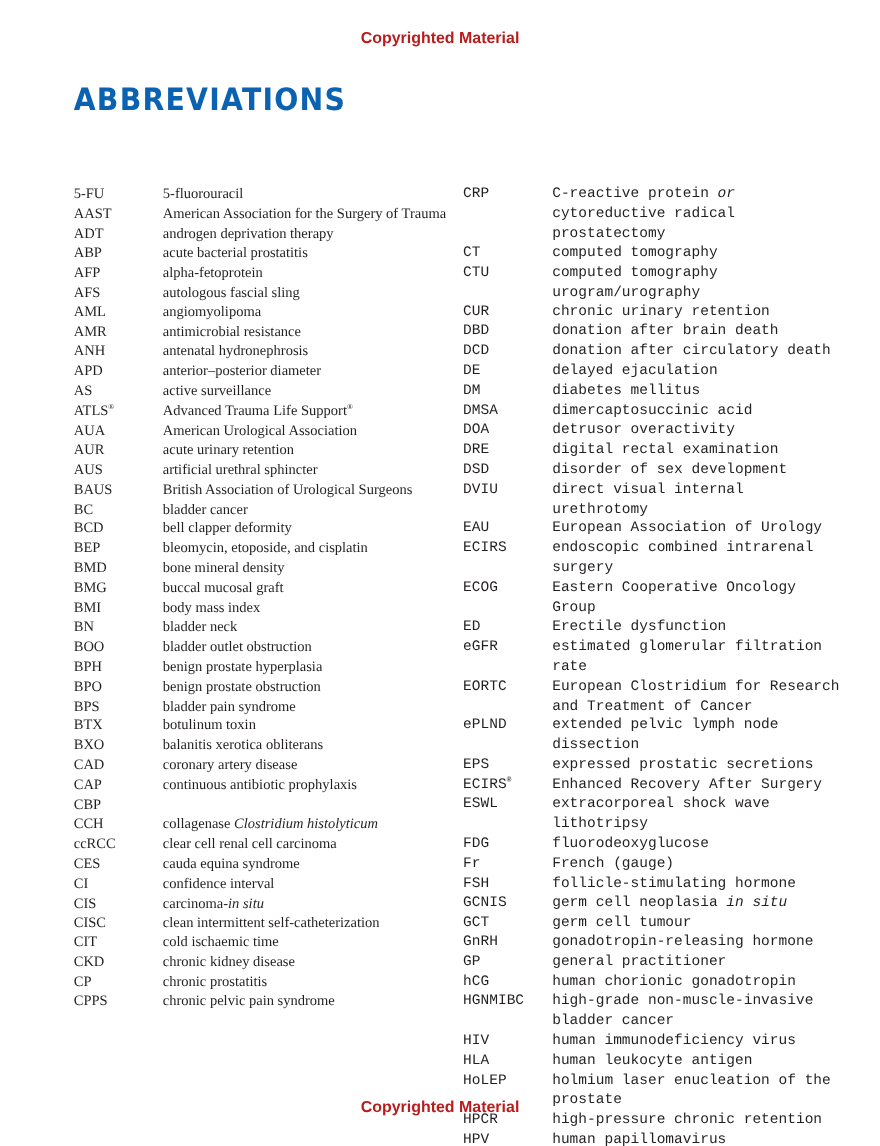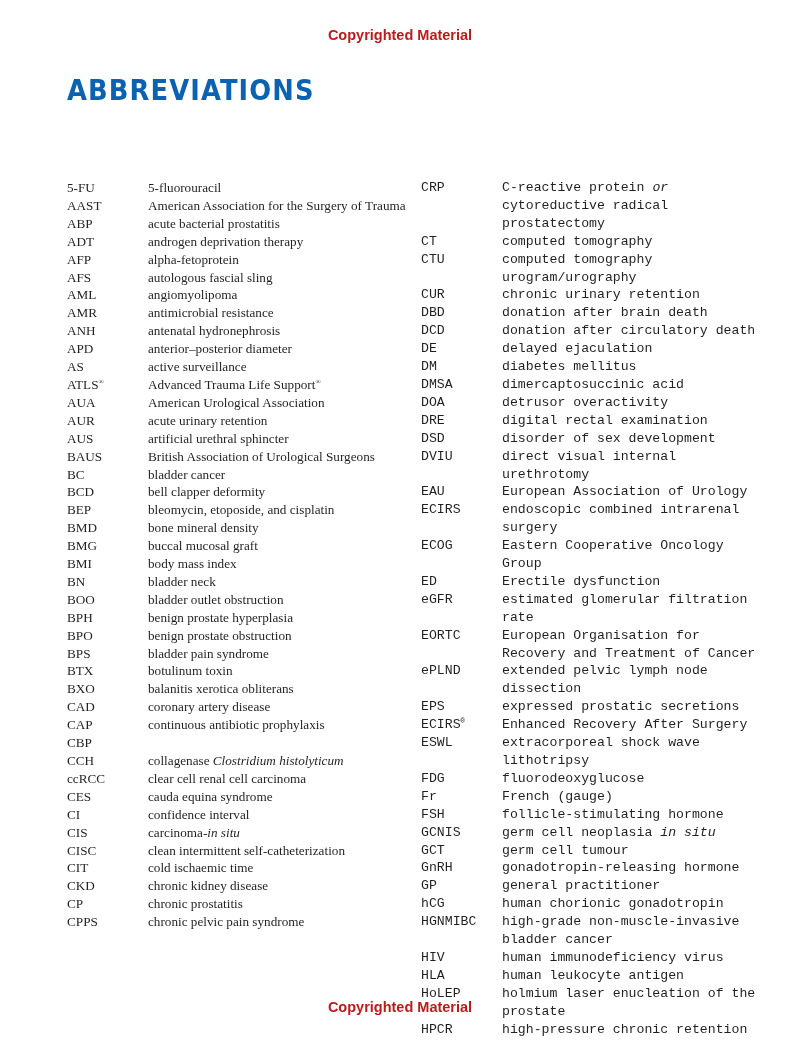--- a/index.html
+++ b/index.html
@@ -37,21 +37,20 @@
       font-weight: bold;
       font-size: 28px;
       letter-spacing: 1.2px;
       color: #0b62b0;
       transform: scaleX(0.92);
       transform-origin: left center;
     }
     .col {
       position: absolute;
       top: 167px;
-      margin-top: 12px;
     }
     .col-left { left: 67px; width: 340px; }
     .col-right { left: 421px; width: 350px; font-family: Liberation Mono, monospace; }
     .entry {
       display: flex;
       font-size: 13.2px;
       line-height: 17.9px;
     }
     .abbr {
       flex: 0 0 auto;
@@ -81,28 +80,28 @@
 <div class="col col-left">
     <div class="entry">
       <span class="abbr"><span>5-FU</span></span>
       <span class="def"><span>5-fluorouracil</span></span>
     </div>
     <div class="entry">
       <span class="abbr"><span>AAST</span></span>
       <span class="def"><span>American Association for the Surgery of Trauma</span></span>
     </div>
     <div class="entry">
+      <span class="abbr"><span>ADT</span></span>
+      <span class="def"><span>androgen deprivation therapy</span></span>
+    </div>
+    <div class="entry">
       <span class="abbr"><span>ABP</span></span>
       <span class="def"><span>acute bacterial prostatitis</span></span>
     </div>
     <div class="entry">
-      <span class="abbr"><span>ADT</span></span>
-      <span class="def"><span>androgen deprivation therapy</span></span>
-    </div>
-    <div class="entry">
       <span class="abbr"><span>AFP</span></span>
       <span class="def"><span>alpha-fetoprotein</span></span>
     </div>
     <div class="entry">
       <span class="abbr"><span>AFS</span></span>
       <span class="def"><span>autologous fascial sling</span></span>
     </div>
     <div class="entry">
       <span class="abbr"><span>AML</span></span>
       <span class="def"><span>angiomyolipoma</span></span>
@@ -315,21 +314,21 @@
     <div class="entry">
       <span class="abbr"><span>ED</span></span>
       <span class="def"><span>Erectile dysfunction</span></span>
     </div>
     <div class="entry">
       <span class="abbr"><span>eGFR</span></span>
       <span class="def"><span>estimated glomerular filtration rate</span></span>
     </div>
     <div class="entry">
       <span class="abbr"><span>EORTC</span></span>
-      <span class="def"><span>European Organisation for Recovery and Treatment of Cancer</span></span>
+      <span class="def"><span>European Clostridium for Research and Treatment of Cancer</span></span>
     </div>
     <div class="entry">
       <span class="abbr"><span>ePLND</span></span>
       <span class="def"><span>extended pelvic lymph node dissection</span></span>
     </div>
     <div class="entry">
       <span class="abbr"><span>EPS</span></span>
       <span class="def"><span>expressed prostatic secretions</span></span>
     </div>
     <div class="entry">

